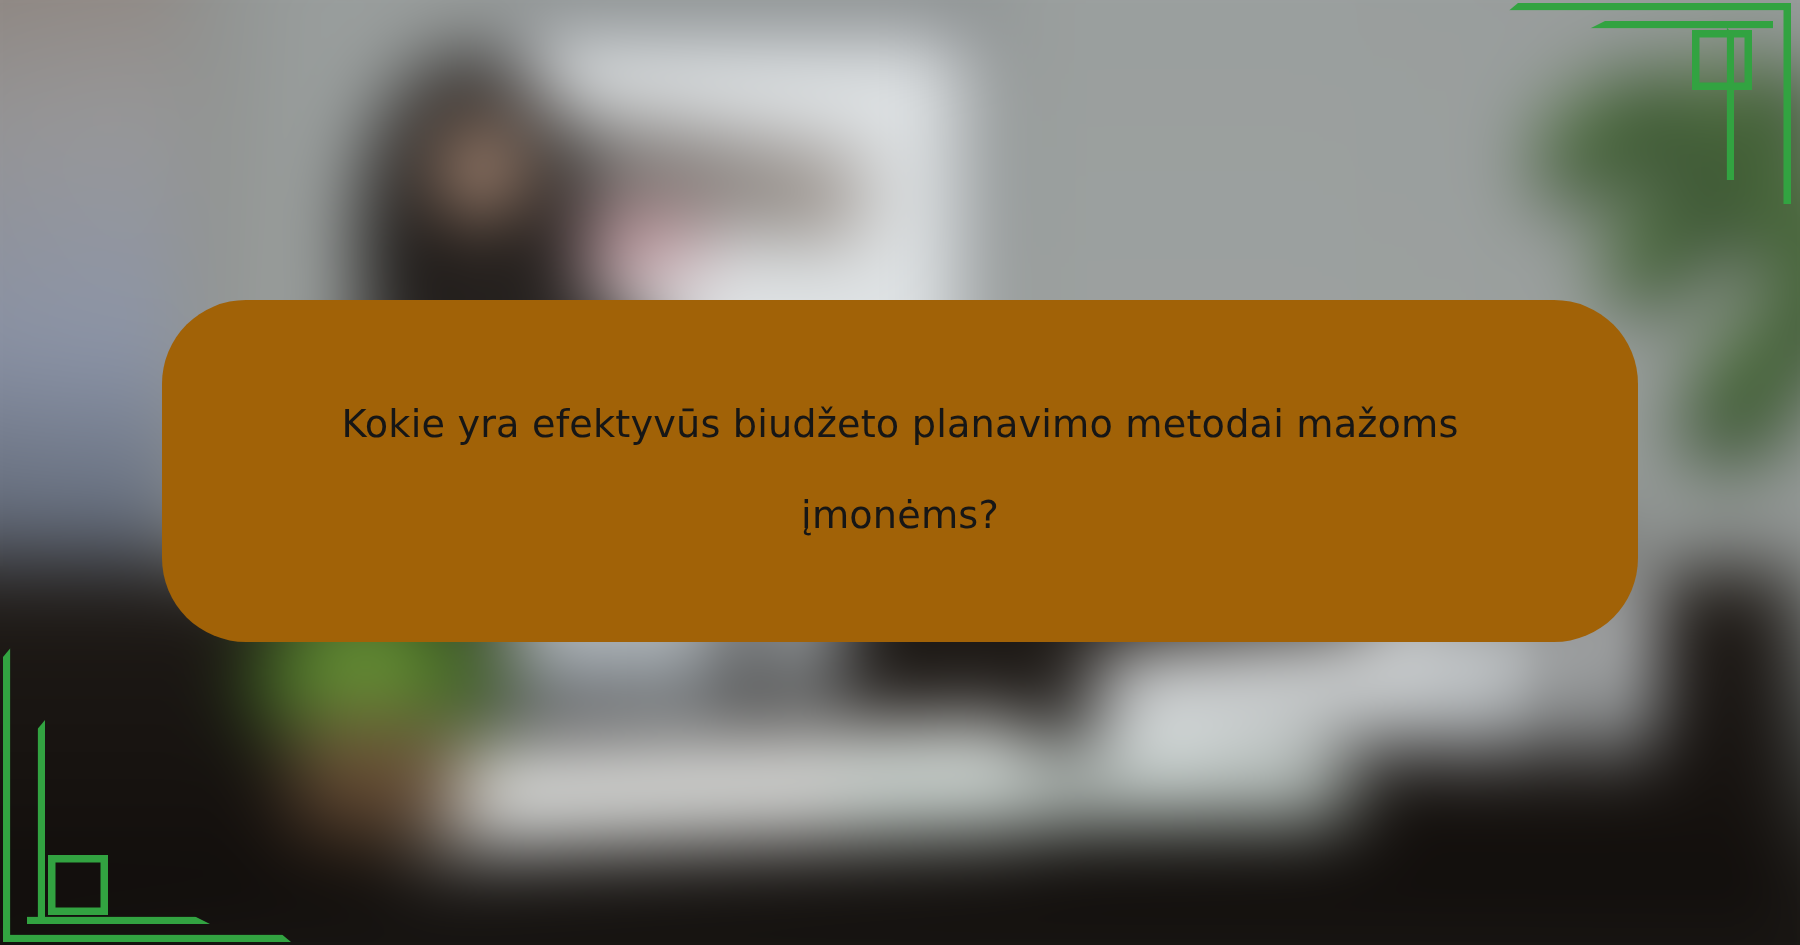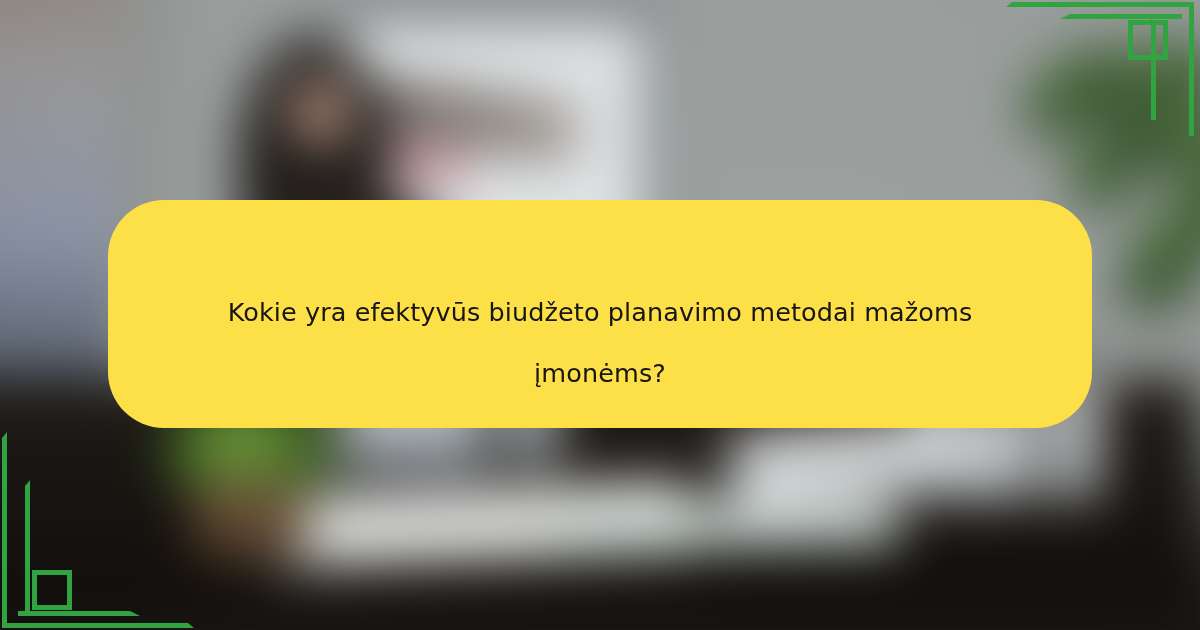--- a/index.html
+++ b/index.html
@@ -242,24 +242,24 @@
     background: transparent; border: 5px solid #32a341;
   }
 
   
   .card {
     position: absolute;
     left: 108px;
     top: 200px;
     width: 984px;
     height: 228px;
-    background: #fde047;
+    background: #a16207;
     border-radius: 56px;
     display: flex;
-    align-items: flex-end;
+    align-items: center;
     justify-content: center;
     box-sizing: border-box;
     padding: 24px 78px;
   }
   .card-text {
     margin: 0;
     font-family: "DejaVu Sans", sans-serif;
     font-size: 25.5px;
     font-weight: 400;
     line-height: 61px;

